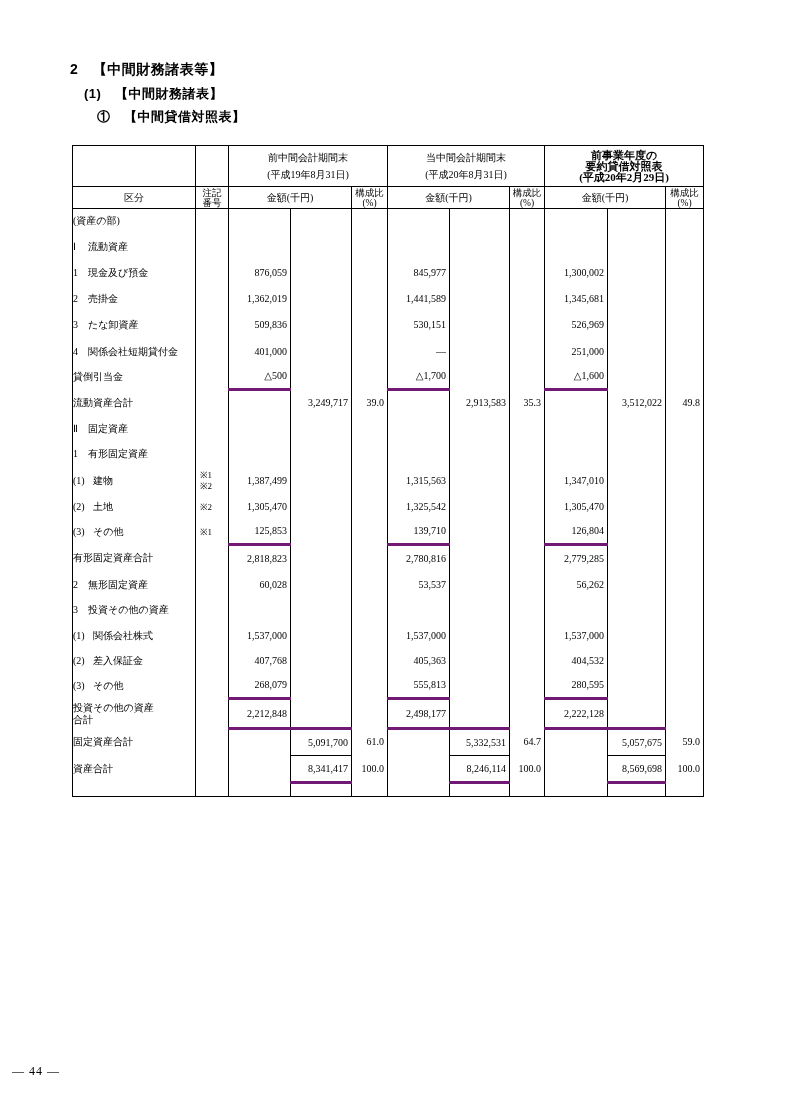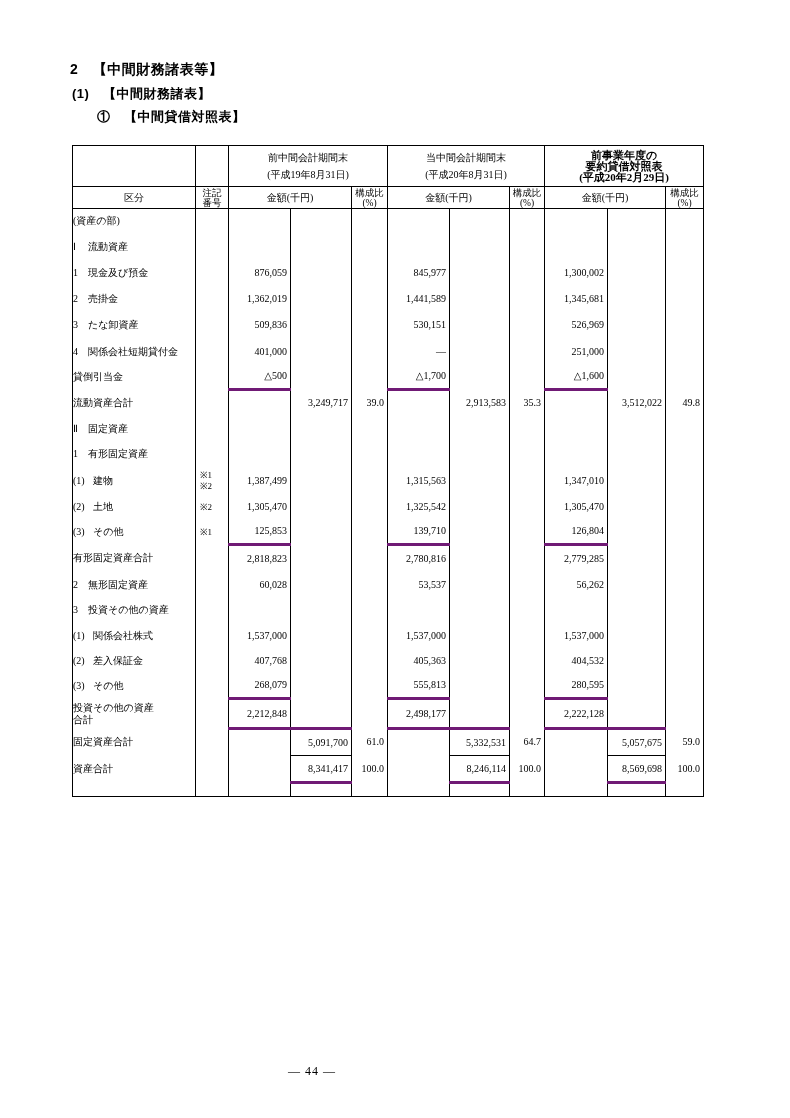--- a/index.html
+++ b/index.html
@@ -3,21 +3,21 @@
 <meta charset="utf-8">
 <style>
   html,body{margin:0;padding:0;}
   body{
     width:790px;height:1118px;background:#ffffff;position:relative;
     font-family:"Liberation Serif",serif;color:#000;
     -webkit-font-smoothing:antialiased;
   }
   .heading{position:absolute;font-family:"Liberation Sans",sans-serif;font-weight:700;white-space:nowrap;letter-spacing:.5px;}
   .h1{left:70px;top:61px;font-size:14px;}
-  .h2{left:72px;top:85px;font-size:13px;}
+  .h2{left:84px;top:85px;font-size:13px;}
   .h3{left:97px;top:108px;font-size:13px;}
 
   table.bs{
     position:absolute;left:72px;top:145px;width:631px;
     border-collapse:collapse;table-layout:fixed;
     border:1.5px solid #000;
   }
   .bs th,.bs td{
     border-left:1px solid #000;
     padding:0;margin:0;font-weight:normal;font-size:10px;line-height:12px;
@@ -36,21 +36,21 @@
   .numlvl{padding-left:18px;} .numlvl .rn{width:15px;}
   .item{padding-left:25px;}  .item .rn{width:20px;}
   .paren{padding-left:40px;}
   .tsub{padding-left:33px;}
   .tmain{padding-left:23px;}
   td.note{font-size:9px;line-height:10.5px;padding-left:4px;text-align:left;}
   td.n{text-align:right;padding-right:3px;}
   .rb{border-bottom:3px solid #701a75;}
   .rt{border-top:1px solid #000;}
 
-  .pageno{position:absolute;top:1064px;left:0;width:624px;text-align:center;font-size:12px;letter-spacing:1px;}
+  .pageno{position:absolute;top:1064px;left:12px;width:624px;font-size:12px;letter-spacing:1px;}
 </style>
 </head>
 <body>
 
 <div class="heading h1">2　【中間財務諸表等】</div>
 <div class="heading h2">(1)　【中間財務諸表】</div>
 <div class="heading h3">①　【中間貸借対照表】</div>
 
 <table class="bs">
   <colgroup>

